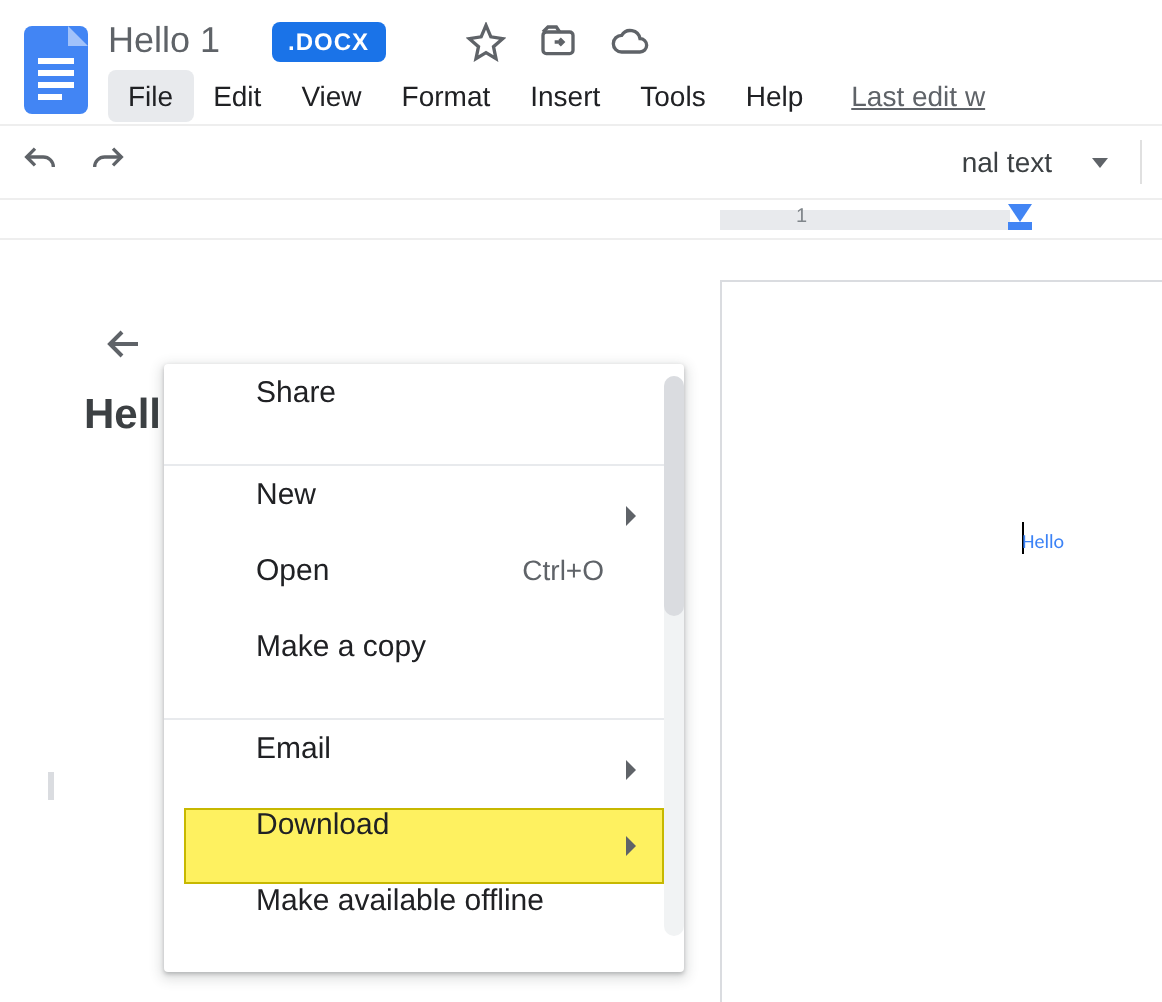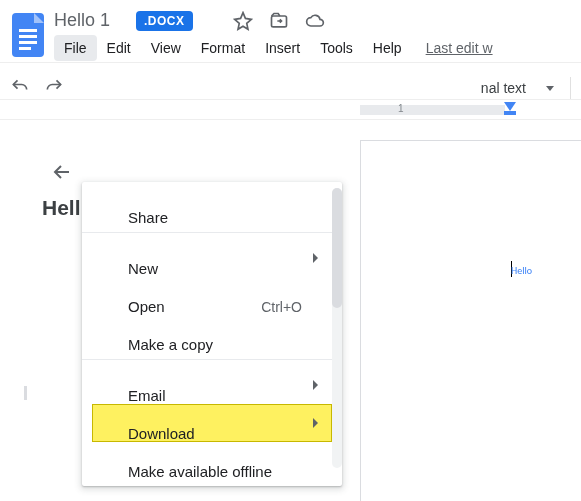--- a/index.html
+++ b/index.html
@@ -50,21 +50,21 @@
     padding:5px 10px; font-size:14px; color:#202124; border-radius:4px;
   }
   .menubar-item.open { background:#e8eaed; }
   .last-edit {
     padding:5px 0 5px 14px; color:#5f6368; text-decoration:underline;
     white-space:nowrap;
   }
 
   
   .toolbar {
-    display:flex; align-items:flex-end;
+    display:flex; align-items:center;
     border-top:1px solid #eee; border-bottom:1px solid #eee;
     height:38px; padding:0 8px; gap:10px;
   }
   .tb-btn { width:24px; height:24px; display:flex; align-items:center; justify-content:center; color:#5f6368;}
   .tb-btn svg { width:20px; height:20px; }
   .tb-sep { width:1px; height:22px; background:#e0e0e0; margin:0 2px; }
   .tb-select {
     display:flex; align-items:center; gap:6px; font-size:14px; color:#3c4043;
     padding: 0 4px;
   }
@@ -126,21 +126,21 @@
     padding: 6px 0;
     z-index: 20;
   }
   .dropdown-scroll {
     position:absolute; right:0; top:6px; width:10px; height:280px; background:#f1f3f4; border-radius:5px;
   }
   .dropdown-scroll-thumb {
     position:absolute; top:0; width:10px; height:120px; background:#dadce0; border-radius:5px;
   }
   .dd-item {
-    display:flex; align-items:flex-end;
+    display:flex; align-items:flex-start;
     height:38px; padding: 0 40px 0 46px;
     font-size:15px; color:#202124;
     position:relative;
   }
   .dd-item .shortcut { margin-left:auto; color:#5f6368; font-size:14px;}
   .dd-item .sub-caret {
     position:absolute; right:24px; top:50%; transform:translateY(-50%);
     width:0;height:0;border-top:5px solid transparent;border-bottom:5px solid transparent;border-left:5px solid #5f6368;
   }
   .dd-sep {

